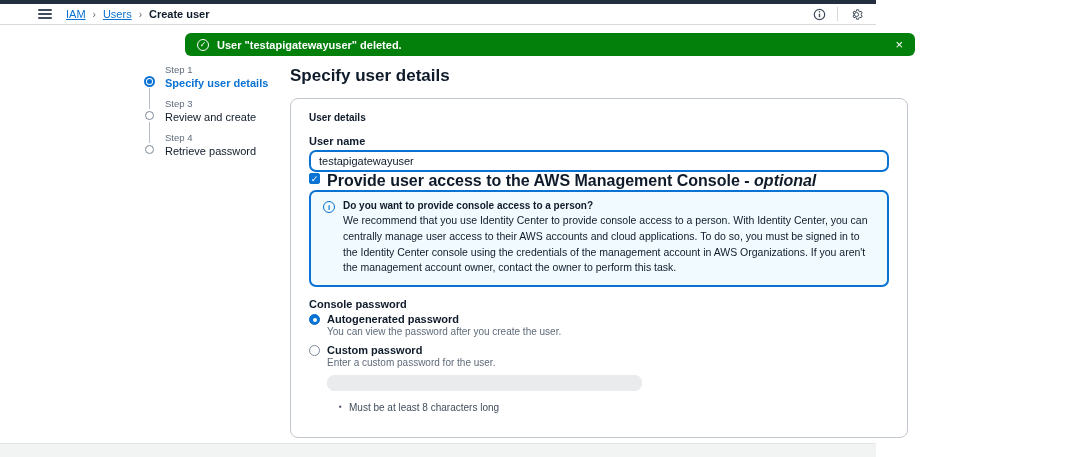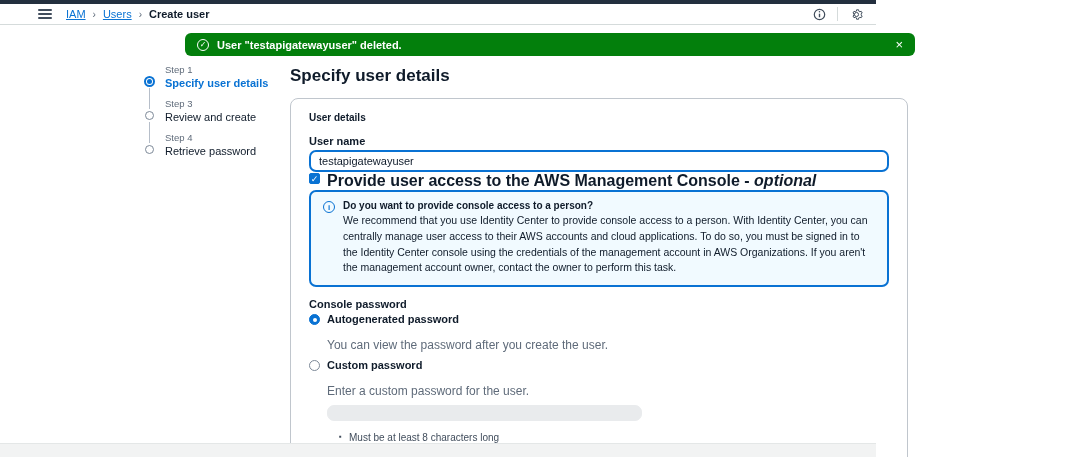--- a/index.html
+++ b/index.html
@@ -59,21 +59,21 @@
   .alert .i-circle { flex:none; width:12px; height:12px; border:1.3px solid #0972d3; border-radius:50%; color:#0972d3; font-size:8px; font-weight:700; display:flex; align-items:center; justify-content:center; margin-top:1px; }
   .alert-title { font-size:10px; font-weight:700; margin-bottom:2px; }
   .alert-body { font-size:10.5px; line-height:1.5; color:#0f1b2a; }
 
   .radio-row { display:flex; align-items:flex-end; gap:7px; }
   .radio { width:11px; height:11px; border-radius:50%; flex:none; margin-top:1px; }
   .radio.sel { background:#0972d3; border:1px solid #0972d3; display:flex; align-items:center; justify-content:center; }
   .radio.sel::after { content:''; width:4px; height:4px; border-radius:50%; background:#fff; }
   .radio.unsel { background:#fff; border:1.5px solid #7d8998; }
   .radio-label { font-size:11px; font-weight:700; }
-  .radio-desc { font-size:12px; color:#5f6b7a; margin:13px 0 7px 18px; }
+  .radio-desc { font-size:10px; color:#5f6b7a; margin:1px 0 7px 18px; }
 
   .disabled-input { margin-left:18px; width:315px; height:16px; background:#e9ebed; border:1px solid #e9ebed; border-radius:7px; margin-bottom:11px; }
   .rules { margin:0 0 10px 30px; }
   .rules li { font-size:10px; color:#414d5c; margin-bottom:2px; list-style:none; position:relative; padding-left:10px; }
   .rules li::before { content:'▪'; position:absolute; left:0; top:0; font-size:8px; color:#414d5c; }
 
   .footer-strip { position:absolute; left:0; right:0; top:443px; height:14px; background:#f2f3f3; border-top:1px solid #e4e7e7; }
 </style>
 </head>
 <body>

